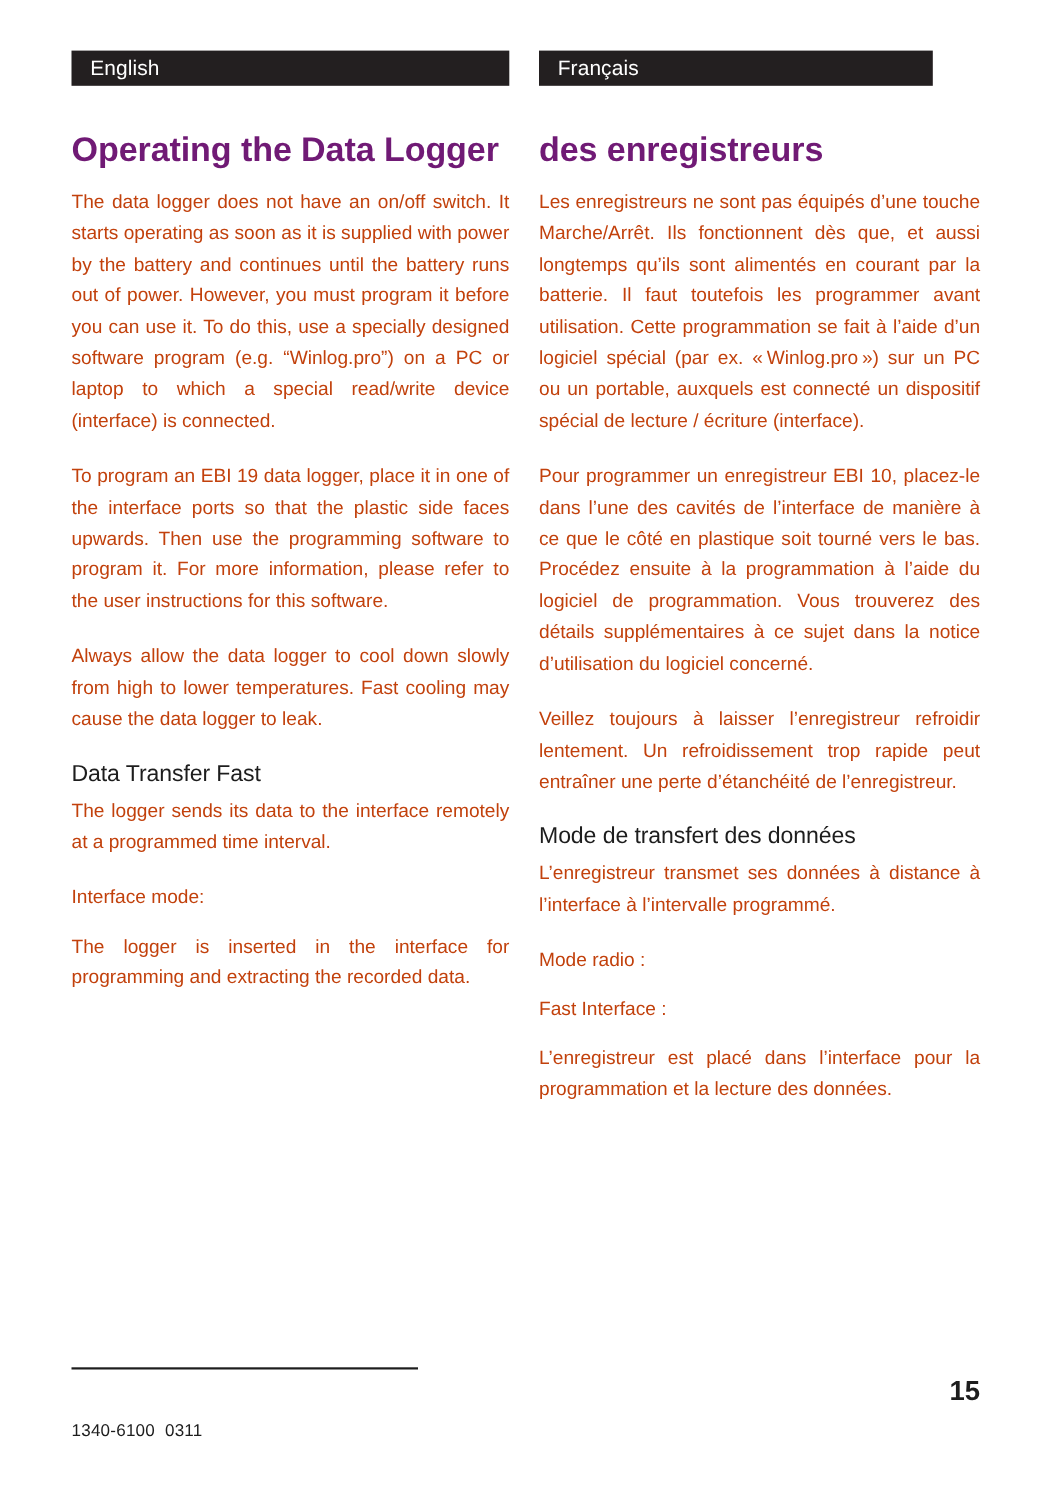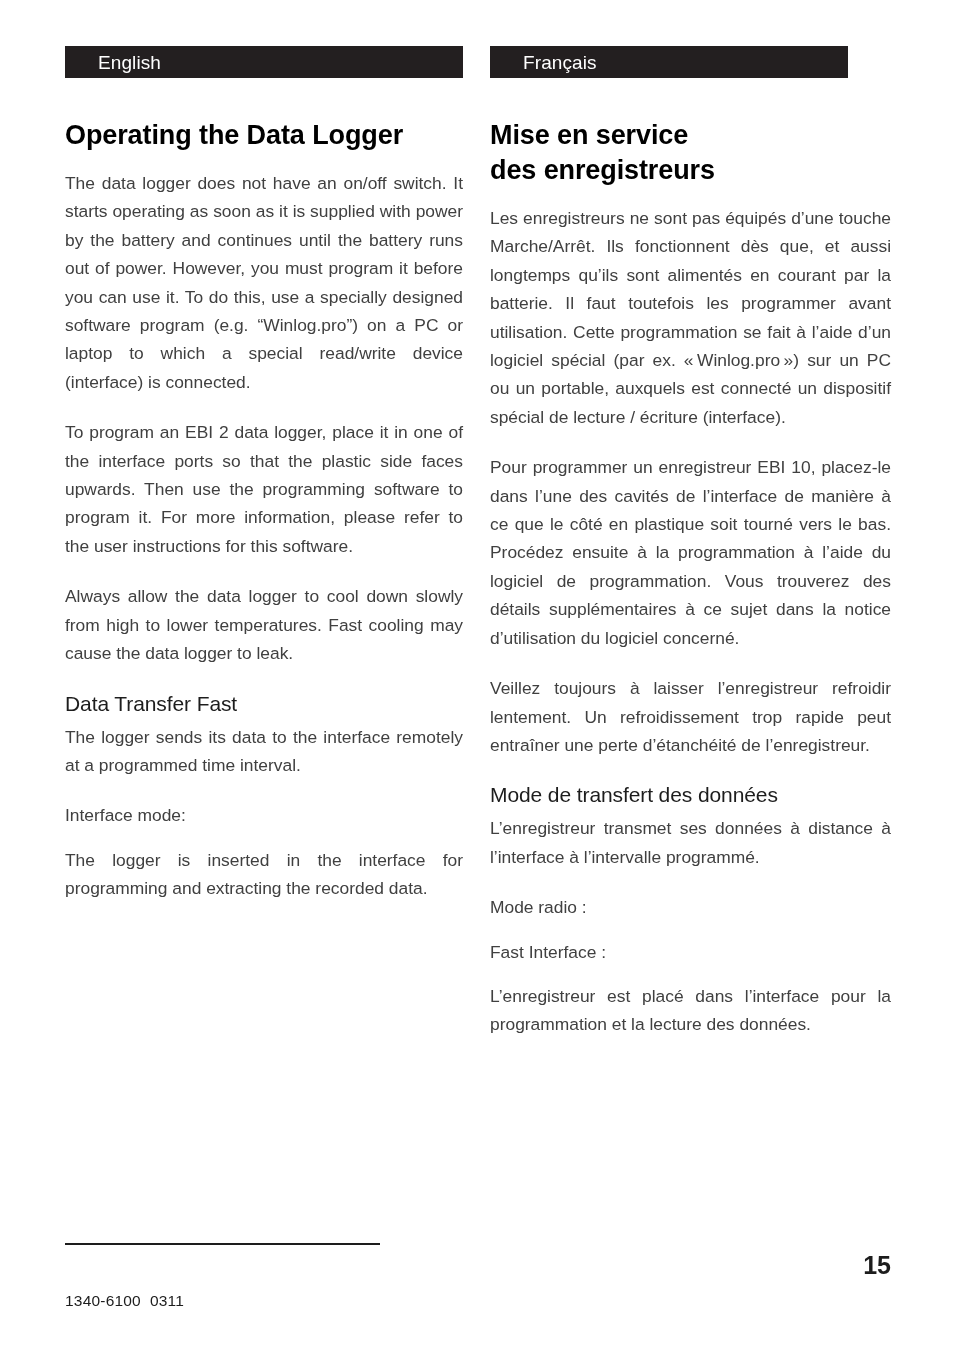--- a/index.html
+++ b/index.html
@@ -26,62 +26,62 @@
     position: absolute;
     height: 32px;
     background: #231f20;
     display: flex;
     align-items: center;
   }
   .lang-bar .lang-label {
     color: #ffffff;
     font-size: 19px;
     font-weight: 400;
-    padding-left: 33px;
+    padding-left: 17px;
     letter-spacing: 0.1px;
     line-height: 1;
   }
   #bar-en { left: 65px;  top: 46px; width: 398px; }
   #bar-fr { left: 490px; top: 46px; width: 358px; }
 
   
   .column {
     position: absolute;
     top: 118px;
   }
   #col-en { left: 65px;  width: 398px; }
   #col-fr { left: 490px; width: 401px; }
 
   h1.title {
-    font-size: 27px;
+    font-size: 31px;
     font-weight: 700;
     line-height: 35px;
     margin: 0 0 16px 0;
     letter-spacing: -0.1px;
-    color: #000000;
+    color: #701a75;
   }
   h1.title .ln { display: block; }
 
   h2.subhead {
     font-size: 21px;
     font-weight: 400;
     line-height: 27px;
     margin: 0 0 6px 0;
     letter-spacing: -0.1px;
     color: #1d1d1d;
   }
 
   p.body {
     font-size: 17.4px;
     line-height: 28.4px;
     margin: 0 0 22px 0;
     text-align: justify;
     text-justify: inter-word;
     hyphens: manual;
-    color: #404040;
+    color: #c2410c;
   }
   p.body:last-child { margin-bottom: 0; }
   p.body.flush { text-align: left; }
   p.body.tight { margin-bottom: 16px; }
 
   
   .gap-before-head { margin-top: 26px; }
 
   
   .footer-rule {
@@ -122,42 +122,41 @@
   </div>
 
   <div class="column" id="col-en">
 
     <h1 class="title">
       <span class="ln">Operating the Data Logger</span>
     </h1>
 
     <p class="body">The data logger does not have an on/off switch. It starts operating as soon as it is supplied with power by the battery and continues until the battery runs out of power. However, you must program it before you can use it. To do this, use a specially designed software program (e.g. “Winlog.pro”) on a PC or laptop to which a special read/write device (interface) is connected.</p>
 
-    <p class="body">To program an EBI 2 data logger, place it in one of the interface ports so that the plastic side faces upwards. Then use the programming software to program it. For more information, please refer to the user instructions for this software.</p>
+    <p class="body">To program an EBI 19 data logger, place it in one of the interface ports so that the plastic side faces upwards. Then use the programming software to program it. For more information, please refer to the user instructions for this software.</p>
 
     <p class="body">Always allow the data logger to cool down slowly from high to lower temperatures. Fast cooling may cause the data logger to leak.</p>
 
     <h2 class="subhead gap-before-head">Data Transfer Fast</h2>
 
 
     <p class="body">The logger sends its data to the interface remotely at a programmed time interval.</p>
 
     <p class="body flush tight">Interface mode:</p>
 
     <p class="body">The logger is inserted in the interface for programming and extracting the recorded data.</p>
   </div>
 
   <div class="lang-bar" id="bar-fr">
     <span class="lang-label">Français</span>
   </div>
 
   <div class="column" id="col-fr">
 
     <h1 class="title">
-      <span class="ln">Mise en service</span>
       <span class="ln">des enregistreurs</span>
     </h1>
 
     <p class="body">Les enregistreurs ne sont pas équipés d’une touche Marche/Arrêt. Ils fonctionnent dès que, et aussi longtemps qu’ils sont alimentés en courant par la batterie. Il faut toutefois les programmer avant utilisation. Cette programmation se fait à l’aide d’un logiciel spécial (par ex. « Winlog.pro ») sur un PC ou un portable, auxquels est connecté un dispositif spécial de lecture / écriture (interface).</p>
 
     <p class="body">Pour programmer un enregistreur EBI 10, placez-le dans l’une des cavités de l’interface de manière à ce que le côté en plastique soit tourné vers le bas. Procédez ensuite à la programmation à l’aide du logiciel de programmation. Vous trouverez des détails supplémentaires à ce sujet dans la notice d’utilisation du logiciel concerné.</p>
 
     <p class="body">Veillez toujours à laisser l’enregistreur refroidir lentement. Un refroidissement trop rapide peut entraîner une perte d’étanchéité de l’enregistreur.</p>
 
     <h2 class="subhead gap-before-head">Mode de transfert des données</h2>

